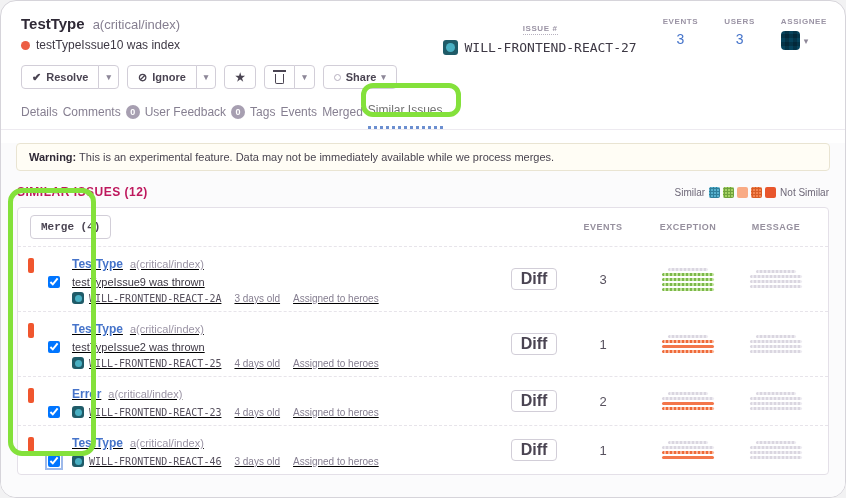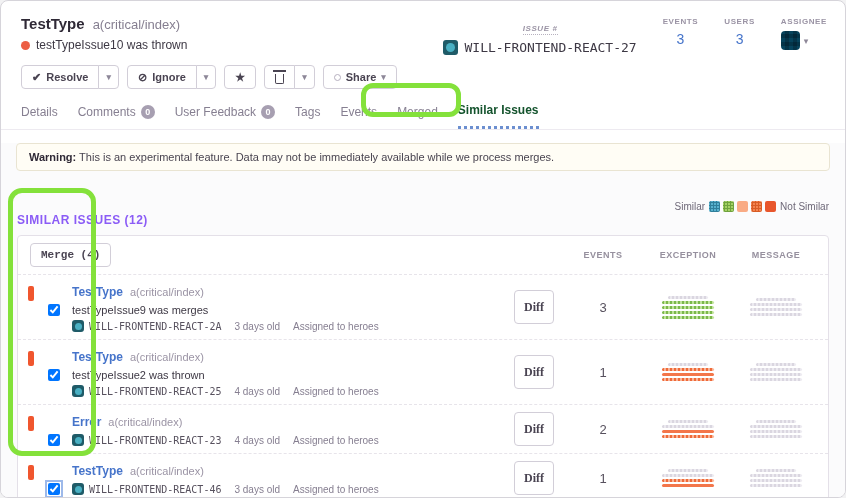--- a/index.html
+++ b/index.html
@@ -1,31 +1,31 @@
 <!DOCTYPE html>
 <html><head>
 <meta charset="utf-8">
 <style>
   * { margin:0; padding:0; box-sizing:border-box; }
   body { background:#f2f2f3; font-family:"Liberation Sans", sans-serif; width:846px; height:498px; position:relative; }
   .page { position:absolute; top:0; left:0; width:846px; height:498px; background:#fff;
-          border:1px solid #d6d4da; border-radius:8px; overflow:hidden; }
+          border:1px solid #d6d4da; border-radius:16px; overflow:hidden; }
 
   
   .header { display:flex; justify-content:space-between; padding:14px 18px 0 20px; }
   .title-row { display:flex; align-items:baseline; gap:8px; }
   .title { font-size:15px; font-weight:bold; color:#2f2936; }
   .culprit { font-size:13px; color:#857e90; }
   .sub-row { display:flex; align-items:center; gap:6px; margin-top:6px; font-size:12px; color:#3d3844; }
   .dot { width:9px; height:9px; border-radius:50%; background:#ec5e44; }
 
   .header-stats { display:flex; gap:26px; align-items:flex-start; padding-top:2px; }
   .stat { text-align:center; }
   .stat-label { font-size:8px; letter-spacing:.6px; color:#9b94a5; font-weight:bold; margin-bottom:5px; }
-  .stat-label.dotted { border-bottom:1px dotted #b7b1bf; display:inline-block; padding-bottom:1px;font-style:italic; }
+  .stat-label.dotted { border-bottom:1px dotted #b7b1bf; display:inline-block; padding-bottom:1px; }
   .stat-num { font-size:14px; color:#4674ca; }
   .id-row { display:flex; align-items:center; gap:6px; }
   .plat-icon { width:15px; height:15px; border-radius:3px; background:#1f5b68; position:relative; flex:0 0 auto; }
   .plat-icon::after { content:""; position:absolute; inset:3px; border-radius:50%; background:#49b0c3; }
   .issue-id { font-family:"DejaVu Sans Mono", monospace; font-size:13px; color:#3d3844; }
   .assignee-wrap { display:flex; align-items:center; gap:4px; }
   .avatar { width:19px; height:19px; border-radius:4px;
             background: repeating-linear-gradient(90deg,#4aa3b5 0 4px,#357f90 4px 8px),
                         repeating-linear-gradient(0deg,#4aa3b5 0 4px,#357f90 4px 8px); 
             background-blend-mode:multiply; background-color:#4aa3b5; }
@@ -38,35 +38,35 @@
          font-size:11px; font-weight:bold; color:#4a4452; display:inline-flex; align-items:center; gap:5px; cursor:pointer; }
   .btn-group .btn:first-child { border-radius:4px 0 0 4px; }
   .btn-group .btn:last-child { border-radius:0 4px 4px 0; margin-left:-1px; padding:0 7px; }
   .btn .ico { font-size:11px; }
   .trash-icon { position:relative; width:9px; height:10px; border:1.5px solid #4a4452; border-top:none;
                 border-radius:0 0 2px 2px; display:inline-block; margin-top:3px;}
   .trash-icon::before { content:""; position:absolute; left:-3px; right:-3px; top:-4px; height:2px; background:#4a4452; }
   .share-dot { width:7px; height:7px; border-radius:50%; border:1.5px solid #b6b0bf; display:inline-block; }
 
   
-  .tabs { display:flex; gap:20px; padding:14px 0 0 20px; border-bottom:1px solid #edeaf0; }
+  .tabs { display:flex; gap:5px; padding:14px 0 0 20px; border-bottom:1px solid #edeaf0; }
   .tab { font-size:12px; color:#867f91; padding-bottom:9px; display:flex; align-items:center; gap:5px; cursor:pointer; }
-  .tab.active { color:#14532d; font-weight:bold;
+  .tab.active { color:#737373; font-weight:normal;
     border-bottom:3px dotted #6c8fd0; }
   .badge { background:#a79fb1; color:#fff; font-size:9px; border-radius:50%; width:14px; height:14px;
            display:inline-flex; align-items:center; justify-content:center; font-weight:bold; }
 
   
   .content { background:#fbfbfc; height:100%; }
   .warning { margin:13px 15px 0; background:#fffdf5; border:1px solid #e9e4d2; border-radius:4px;
              padding:7px 12px; font-size:11px; color:#494450; }
   .warning b { color:#2f2936; }
 
   .section-head { display:flex; justify-content:space-between; align-items:center; margin:14px 16px 8px; }
-  .section-title { font-size:12px; font-weight:bold; letter-spacing:.5px; color:#8b5cf6;margin-top:28px; }
+  .section-title { font-size:12px; font-weight:bold; letter-spacing:.5px; color:#be185d; }
   .legend { display:flex; align-items:center; gap:4px; font-size:10px; color:#6e6878; }
   .swatch { width:11px; height:11px; border-radius:2px; display:inline-block; }
   .swatch.teal-dot   { background:radial-gradient(#2f7f9b 1px, transparent 1.2px) 0 0/3px 3px, #57b1ce; }
   .swatch.green-dot  { background:radial-gradient(#6fa23c 1px, transparent 1.2px) 0 0/3px 3px, #a4d164; }
   .swatch.salmon     { background:#f9ab85; }
   .swatch.orange-dot { background:radial-gradient(#d85c25 1px, transparent 1.2px) 0 0/3px 3px, #f4834f; }
   .swatch.red        { background:#e8562c; }
 
   
   .panel { margin:0 16px; background:#fff; border:1px solid #e4e0e8; border-radius:4px; }
@@ -77,30 +77,30 @@
   .col-diff { width:60px; text-align:center; }
   .col-events { width:78px; text-align:center; }
   .col-exc { width:92px; }
   .col-msg { width:84px; margin-right:10px; }
 
   .row { display:flex; align-items:center; border-top:1px dashed #e7e4ea; padding:7px 0; }
   .row-left { display:flex; flex:1; min-width:0; }
   .level-bar { width:6px; height:15px; border-radius:2px; background:#f0562e; margin:4px 0 0 10px; flex:0 0 auto; }
   .row-check { margin:22px 0 0 14px; width:12px; height:12px; flex:0 0 auto; }
   .row-check.focused { outline:2px solid #9db9ea; outline-offset:1px; border-radius:2px; background:#dbe6f8; }
-  .row-text { margin-left:12px; }
+  .row-text { margin-left:12px;text-decoration:underline; }
   .row-title { font-size:12px; font-weight:bold; color:#4674ca; }
   .row-culprit { font-size:11px; color:#9b94a5; margin-left:7px; }
   .row-msg { font-size:11px; color:#3d3844; margin-top:4px; }
   .row-meta { display:flex; align-items:center; gap:5px; margin-top:4px; font-size:10px; color:#857e90; }
   .row-meta .plat-icon { width:12px; height:12px; }
   .row-meta .plat-icon::after { inset:2.5px; }
   .meta-id { font-family:"DejaVu Sans Mono", monospace; font-size:10px; color:#57515e; }
   .meta-age, .meta-assigned { margin-left:8px; }
-  .diff-btn { padding:0 9px; height:34px; font-size:12px;font-family:Liberation Serif, serif; }
+  .diff-btn { padding:0 9px; height:22px; font-size:16px; }
   .ev-num { font-size:13px; color:#57515e; }
 
   .spark { display:flex; flex-direction:column; align-items:center; gap:2px; }
   .bar { display:block; height:3px; width:52px; border-radius:2px; }
   .spark .bar:first-child { width:40px; }
   .bar.gray { background:repeating-linear-gradient(90deg,#dad6e0 0 2px,#eceaf0 2px 4px); }
   .bar.green-dot { background:repeating-linear-gradient(90deg,#7cb84a 0 2px,#c0e29a 2px 4px); }
   .bar.orange { background:#f3764a; }
   .bar.orange-dot { background:repeating-linear-gradient(90deg,#ef6a39 0 2px,#f9b397 2px 4px); }
 
@@ -115,21 +115,21 @@
 <div class="page">
 
   <div class="header">
     <div>
       <div class="title-row">
         <span class="title">TestType</span>
         <span class="culprit">a(critical/index)</span>
       </div>
       <div class="sub-row">
         <span class="dot"></span>
-        <span>testTypeIssue10 was thrown</span>
+        <span>testTypeIssue10 was index</span>
       </div>
     </div>
     <div class="header-stats">
       <div class="stat">
         <div><span class="stat-label dotted">ISSUE #</span></div>
         <div class="id-row">
           <span class="plat-icon"></span>
           <span class="issue-id">WILL-FRONTEND-REACT-27</span>
         </div>
       </div>
@@ -245,21 +245,21 @@
           <span class="col-h col-msg">MESSAGE</span>
         </div>
       </div>
 
       <div class="row">
         <div class="row-left">
           <span class="level-bar"></span>
           <input type="checkbox" class="row-check" checked="" style="">
           <div class="row-text">
             <div><span class="row-title">TestType</span><span class="row-culprit">a(critical/index)</span></div>
-            <div class="row-msg">testTypeIssue9 was merges</div>
+            <div class="row-msg">testTypeIssue9 was thrown</div>
             <div class="row-meta">
               <span class="plat-icon"></span>
               <span class="meta-id">WILL-FRONTEND-REACT-2A</span>
               <span class="meta-age">3 days old</span>
               <span class="meta-assigned">Assigned to heroes</span>
             </div>
           </div>
         </div>
         <div class="cols">
           <span class="col-diff"><button class="btn diff-btn">Diff</button></span>

